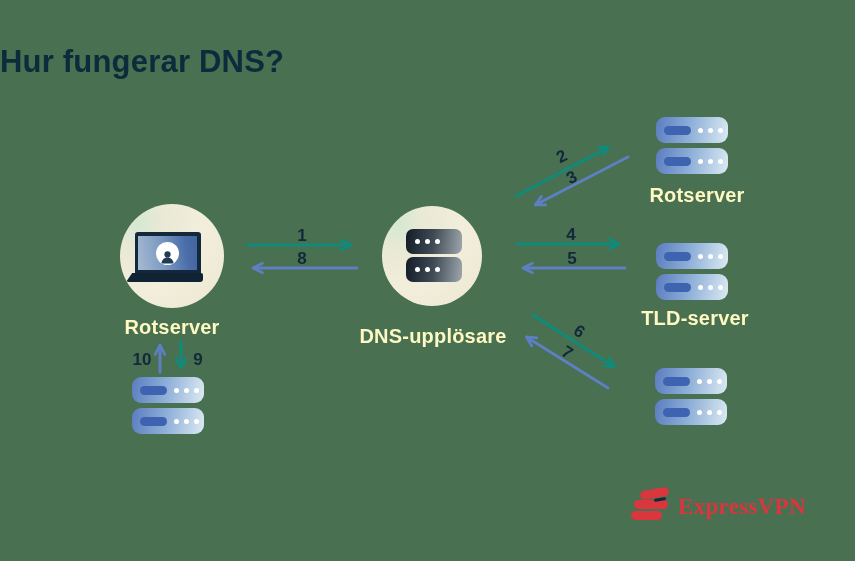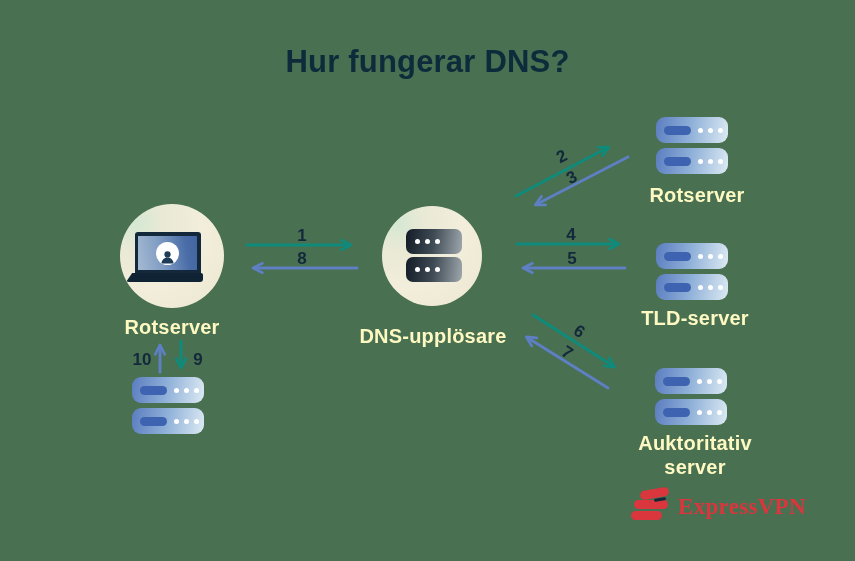--- a/index.html
+++ b/index.html
@@ -3,21 +3,21 @@
 <meta charset="utf-8">
 <style>
   * { margin:0; padding:0; box-sizing:border-box; }
   body { font-family:"Liberation Sans", sans-serif; }
   .canvas{
     position:relative; width:855px; height:561px;
     background:#487051; overflow:hidden;
   }
   .title{
     position:absolute; top:44px; left:0; width:855px;
-    text-align:center; font-size:31px; font-weight:600;
+    font-size:31px; font-weight:600;
     color:#0D2B3B; letter-spacing:.2px;
   }
   
   .circle{
     position:absolute; border-radius:50%;
     background:radial-gradient(circle at 16% 18%, #D5E8D2 0%, #E9E9D6 22%, #F2EEDB 55%, #EDE7D0 100%);
   }
   .circle.client{ left:120px; top:204px; width:104px; height:104px; }
   .circle.resolver{ left:382px; top:206px; width:100px; height:100px; }
   
@@ -212,24 +212,20 @@
     </div>
     <div class="unit">
       <span class="bar"></span>
       <span class="dots">
           <span class="dot"></span>
           <span class="dot"></span>
           <span class="dot"></span>
         </span>
     </div>
   </div>
-  <div class="node-label" style="left:595px; top:431px; width:200px;">
-    <div>Auktoritativ</div>
-    <div>server</div>
-  </div>
 
   <div class="server-blue" style="left:132px; top:377px;">
     <div class="unit">
       <span class="bar"></span>
       <span class="dots">
           <span class="dot"></span>
           <span class="dot"></span>
           <span class="dot"></span>
         </span>
     </div>

